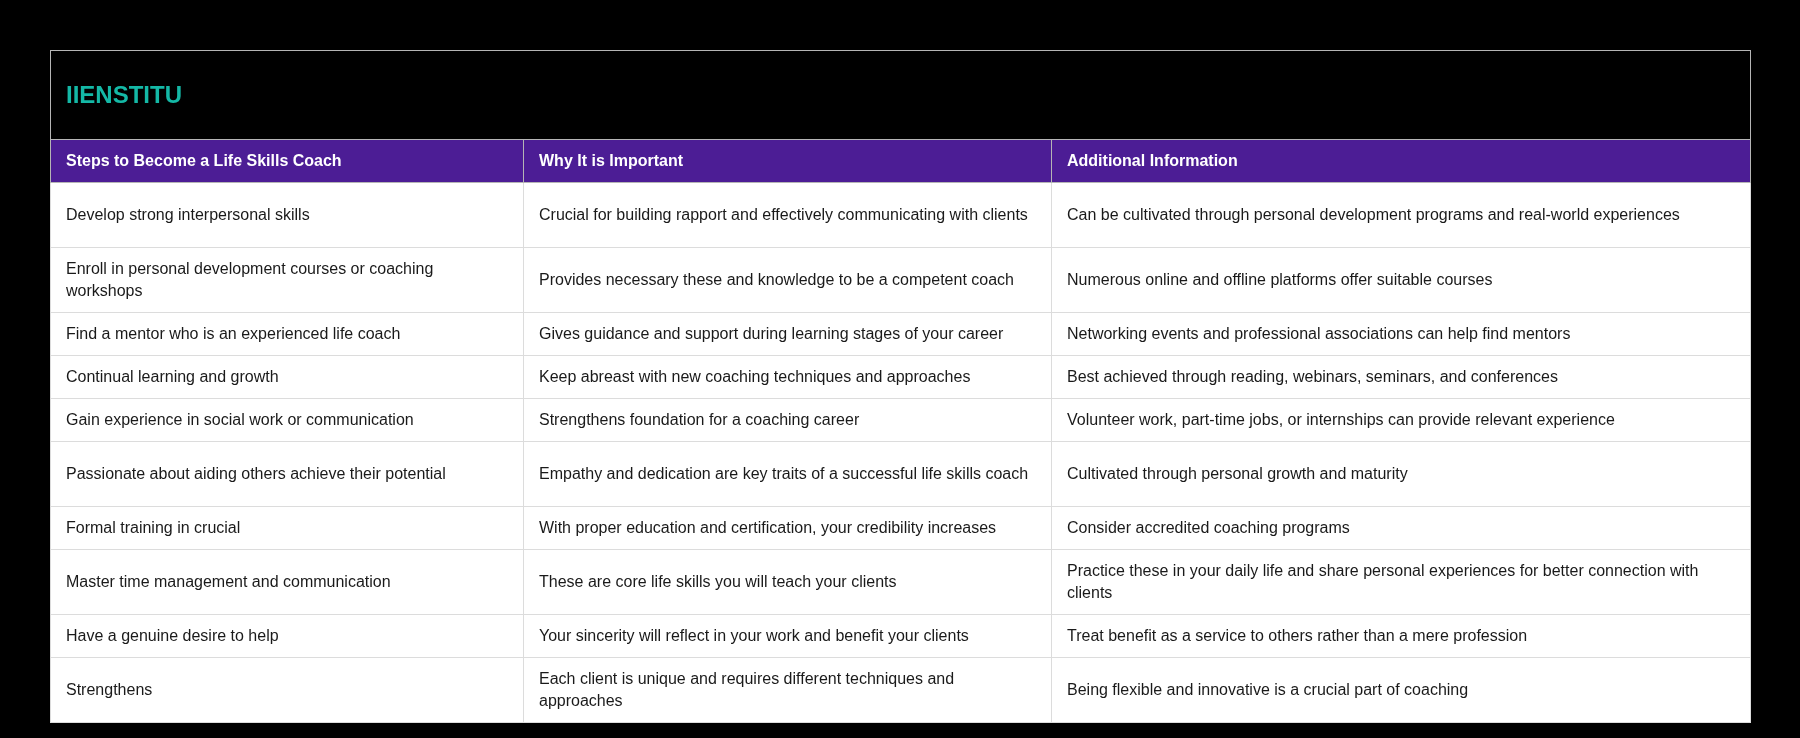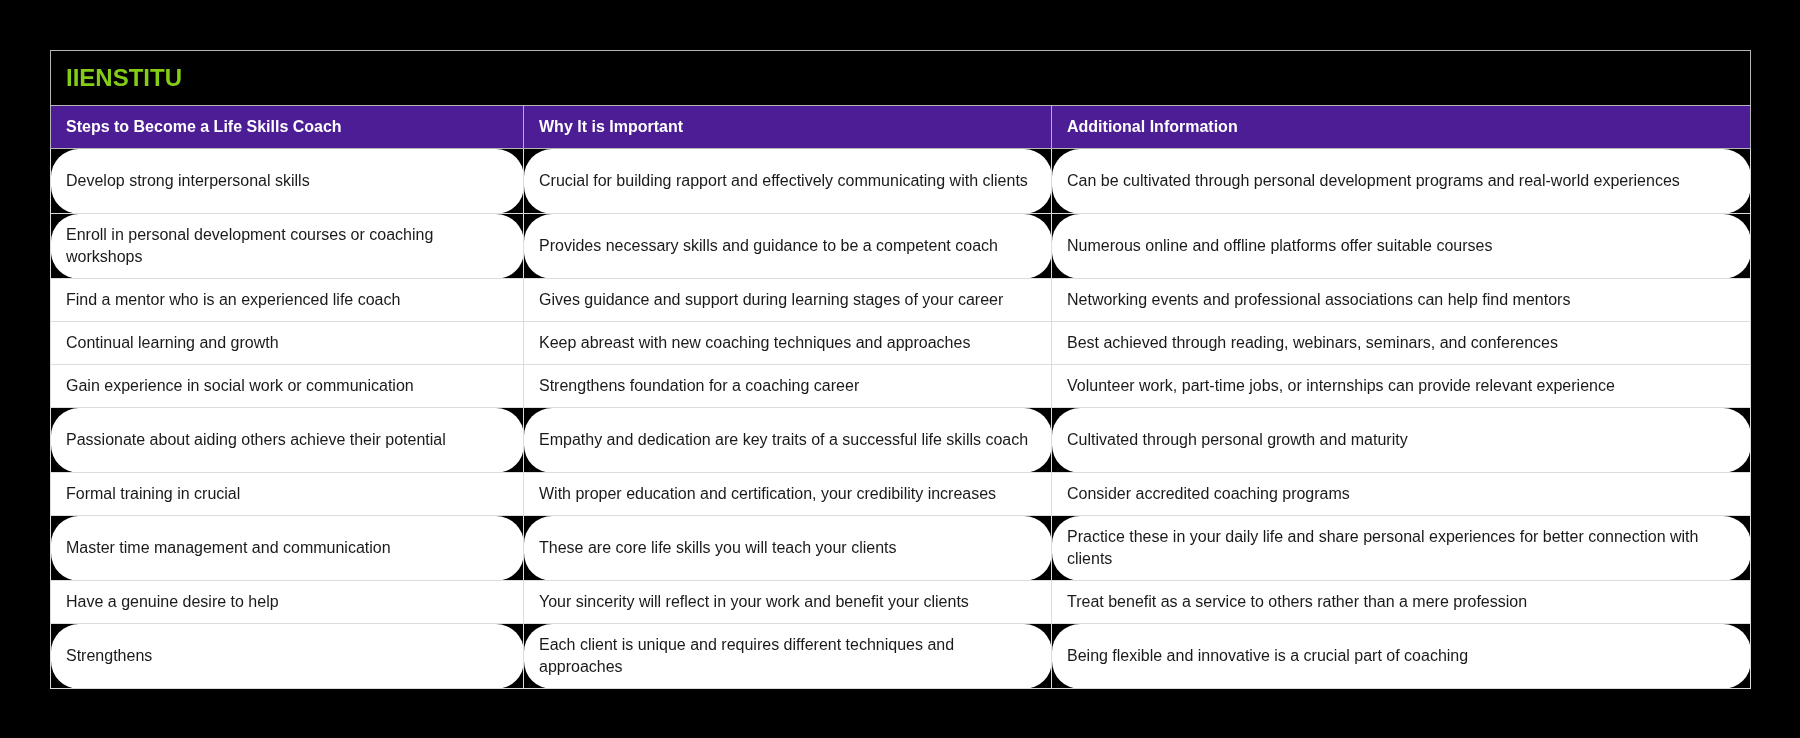--- a/index.html
+++ b/index.html
@@ -1,26 +1,26 @@
 <!DOCTYPE html>
 <html><head>
   <meta charset="utf-8">
   <style>
     html, body { margin: 0; padding: 0; background: #000; }
     body { width: 1800px; height: 738px; position: relative; overflow: hidden;
       font-family: "Liberation Sans", "DejaVu Sans", sans-serif; }
     .wrap { position: absolute; left: 50px; top: 50px; width: 1700px; }
     table { width: 1700px; border-collapse: collapse; table-layout: fixed; }
-    .title-cell { background: #000; color: #84cc16; font-weight: bold; font-size: 24px;
-      height: 54px; padding: 0 15px; border: 1px solid #b5b5b5; text-align: left; }
+    .title-cell { background: #000; color: #14b8a6; font-weight: bold; font-size: 24px;
+      height: 54px; padding: 17px 15px; border: 1px solid #b5b5b5; text-align: left; }
     th.col-head { background: #4c1d95; color: #fff; font-weight: bold; font-size: 16px;
       text-align: left; padding: 0 15px; height: 42px; border: 1px solid #b5b5b5; }
     td { background: #fff; color: #1a1a1a; font-size: 16px; line-height: 22px;
       padding: 10px 15px; border: 1px solid #dcdcdc; vertical-align: middle; }
-    tr.row-2l td { height: 44px; border-radius: 28px; }
+    tr.row-2l td { height: 44px; }
     tr.row-1l td { height: 22px; margin-left: 28px; }
   </style>
 </head>
 <body>
 
 <div class="wrap">
   <table>
     <colgroup>
         <col style="width:473px">
         <col style="width:528px">
@@ -37,21 +37,21 @@
       </tr>
     </thead>
     <tbody>
       <tr class="row-2l">
         <td>Develop strong interpersonal skills</td>
         <td>Crucial for building rapport and effectively communicating with clients</td>
         <td>Can be cultivated through personal development programs and real-world experiences</td>
       </tr>
       <tr class="row-2l">
         <td>Enroll in personal development courses or coaching workshops</td>
-        <td>Provides necessary skills and guidance to be a competent coach</td>
+        <td>Provides necessary these and knowledge to be a competent coach</td>
         <td>Numerous online and offline platforms offer suitable courses</td>
       </tr>
       <tr class="row-1l">
         <td>Find a mentor who is an experienced life coach</td>
         <td>Gives guidance and support during learning stages of your career</td>
         <td>Networking events and professional associations can help find mentors</td>
       </tr>
       <tr class="row-1l">
         <td>Continual learning and growth</td>
         <td>Keep abreast with new coaching techniques and approaches</td>

